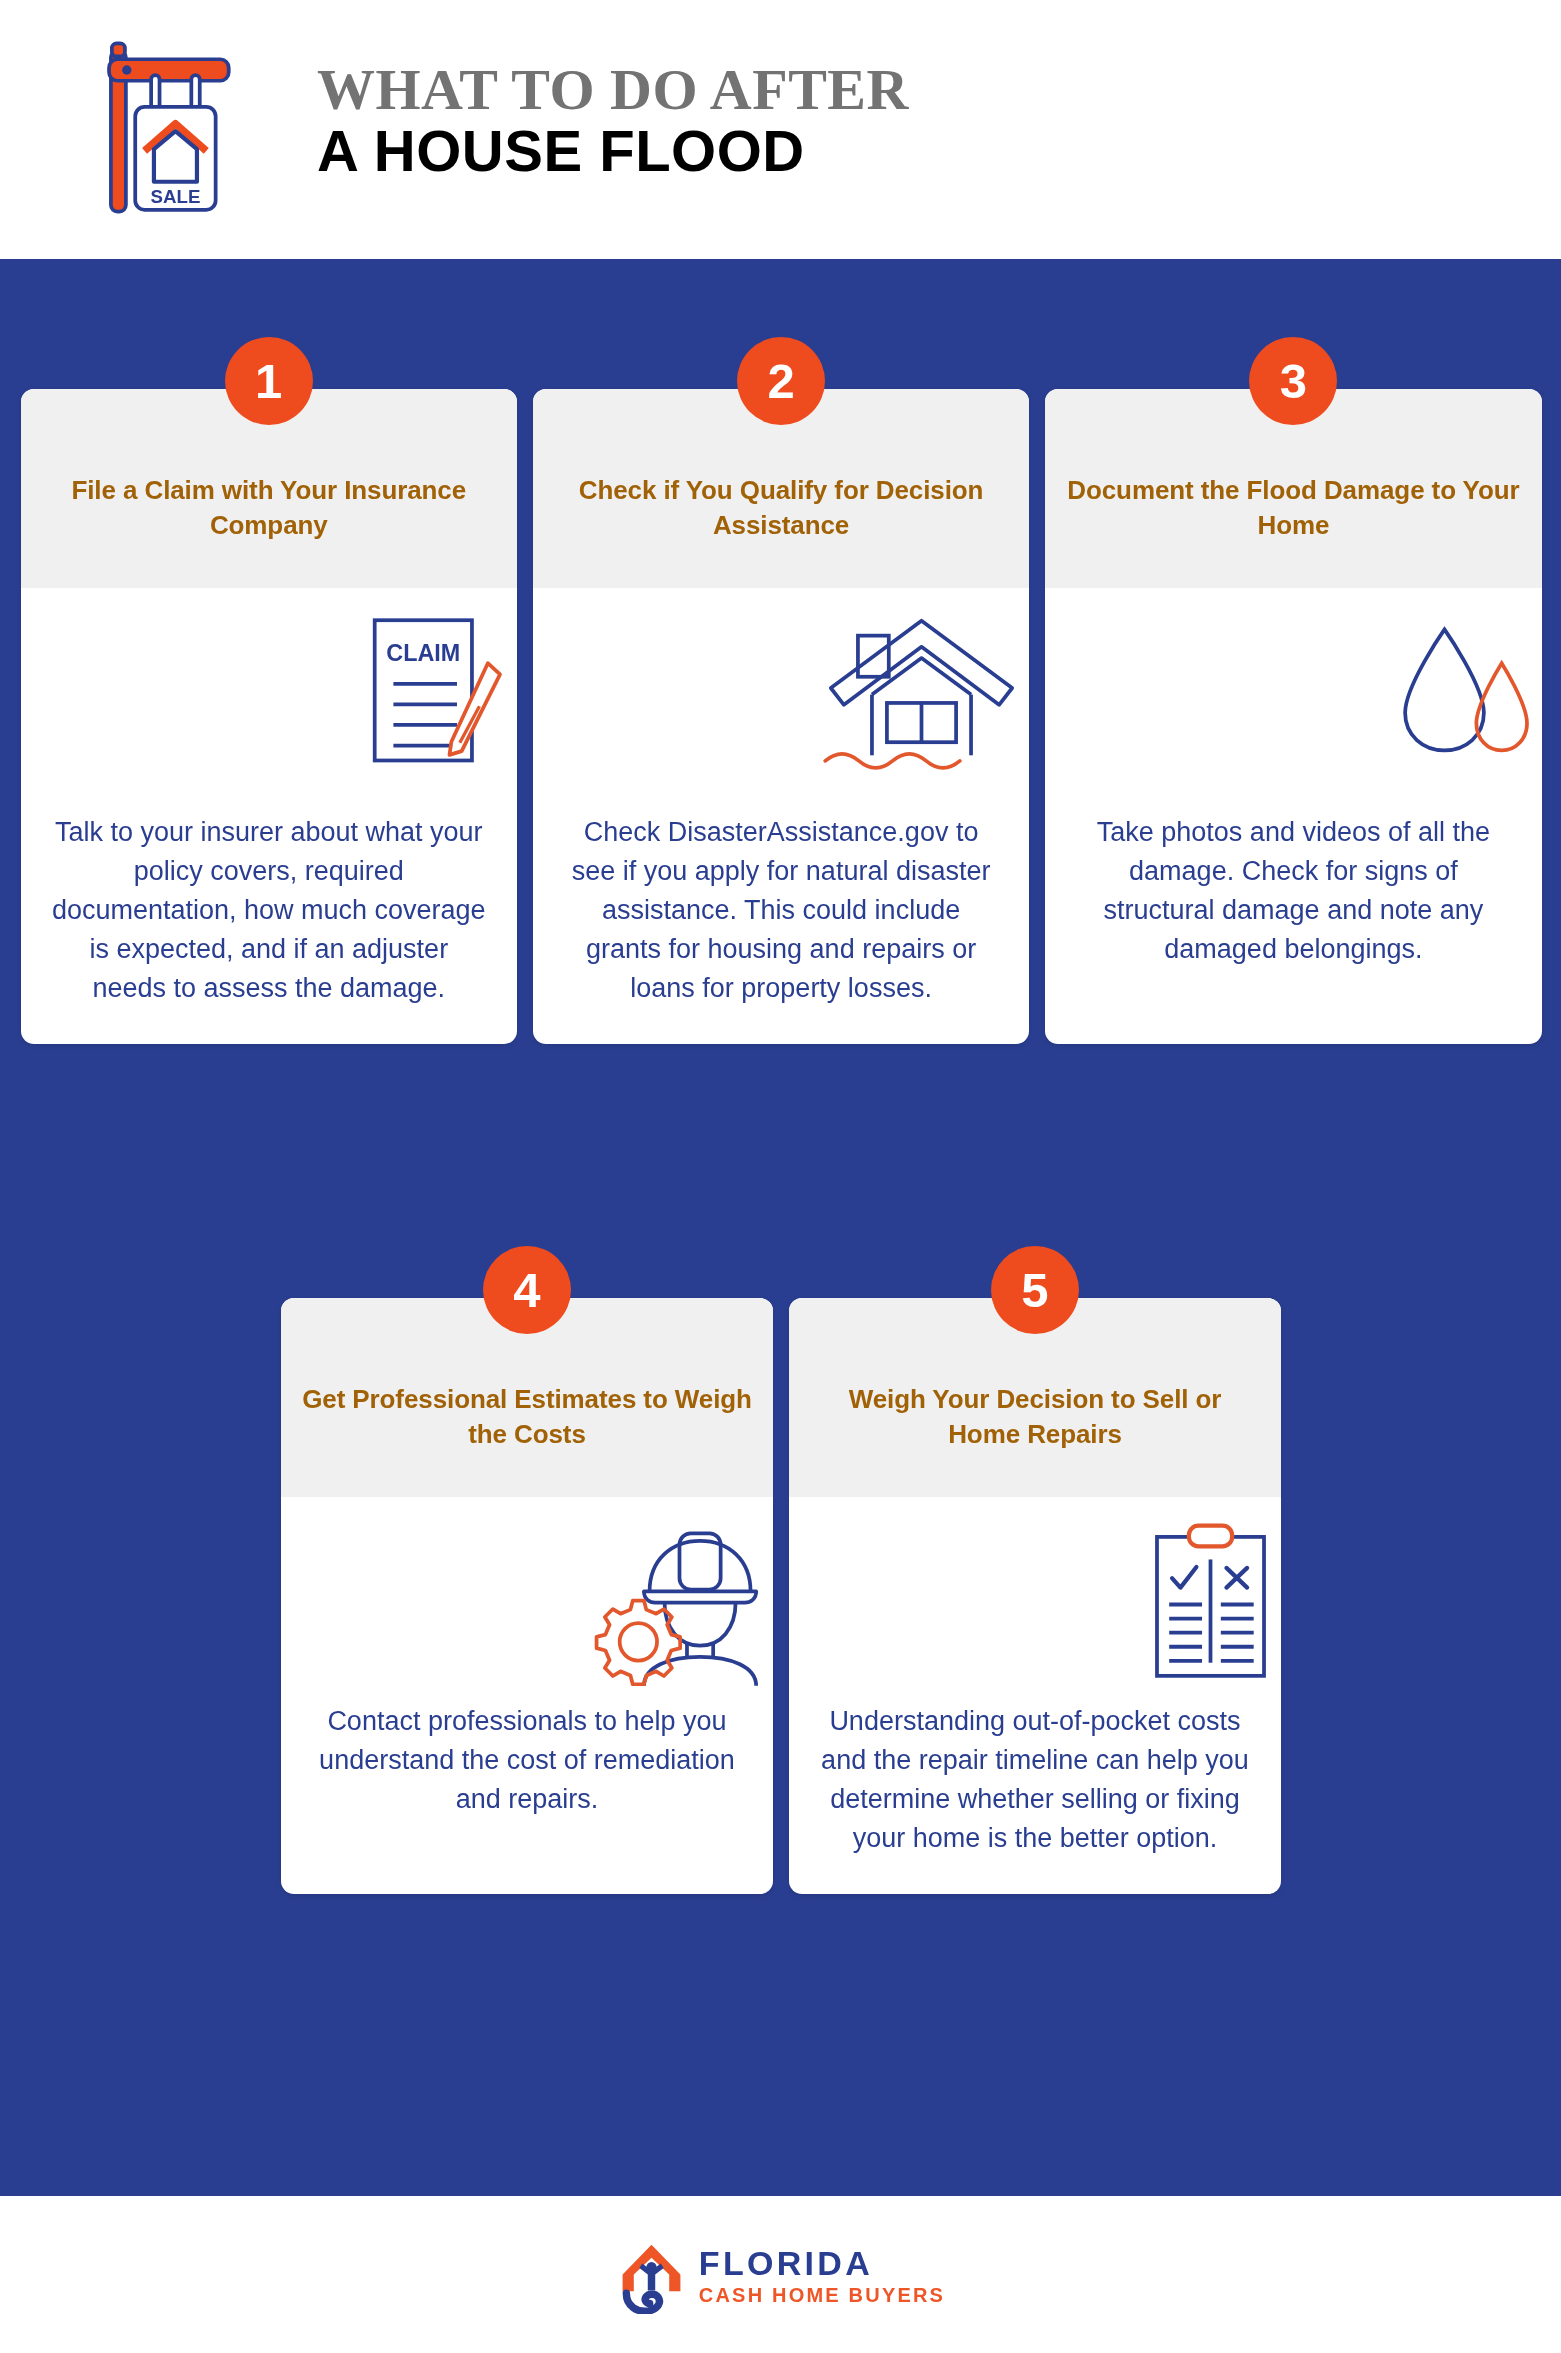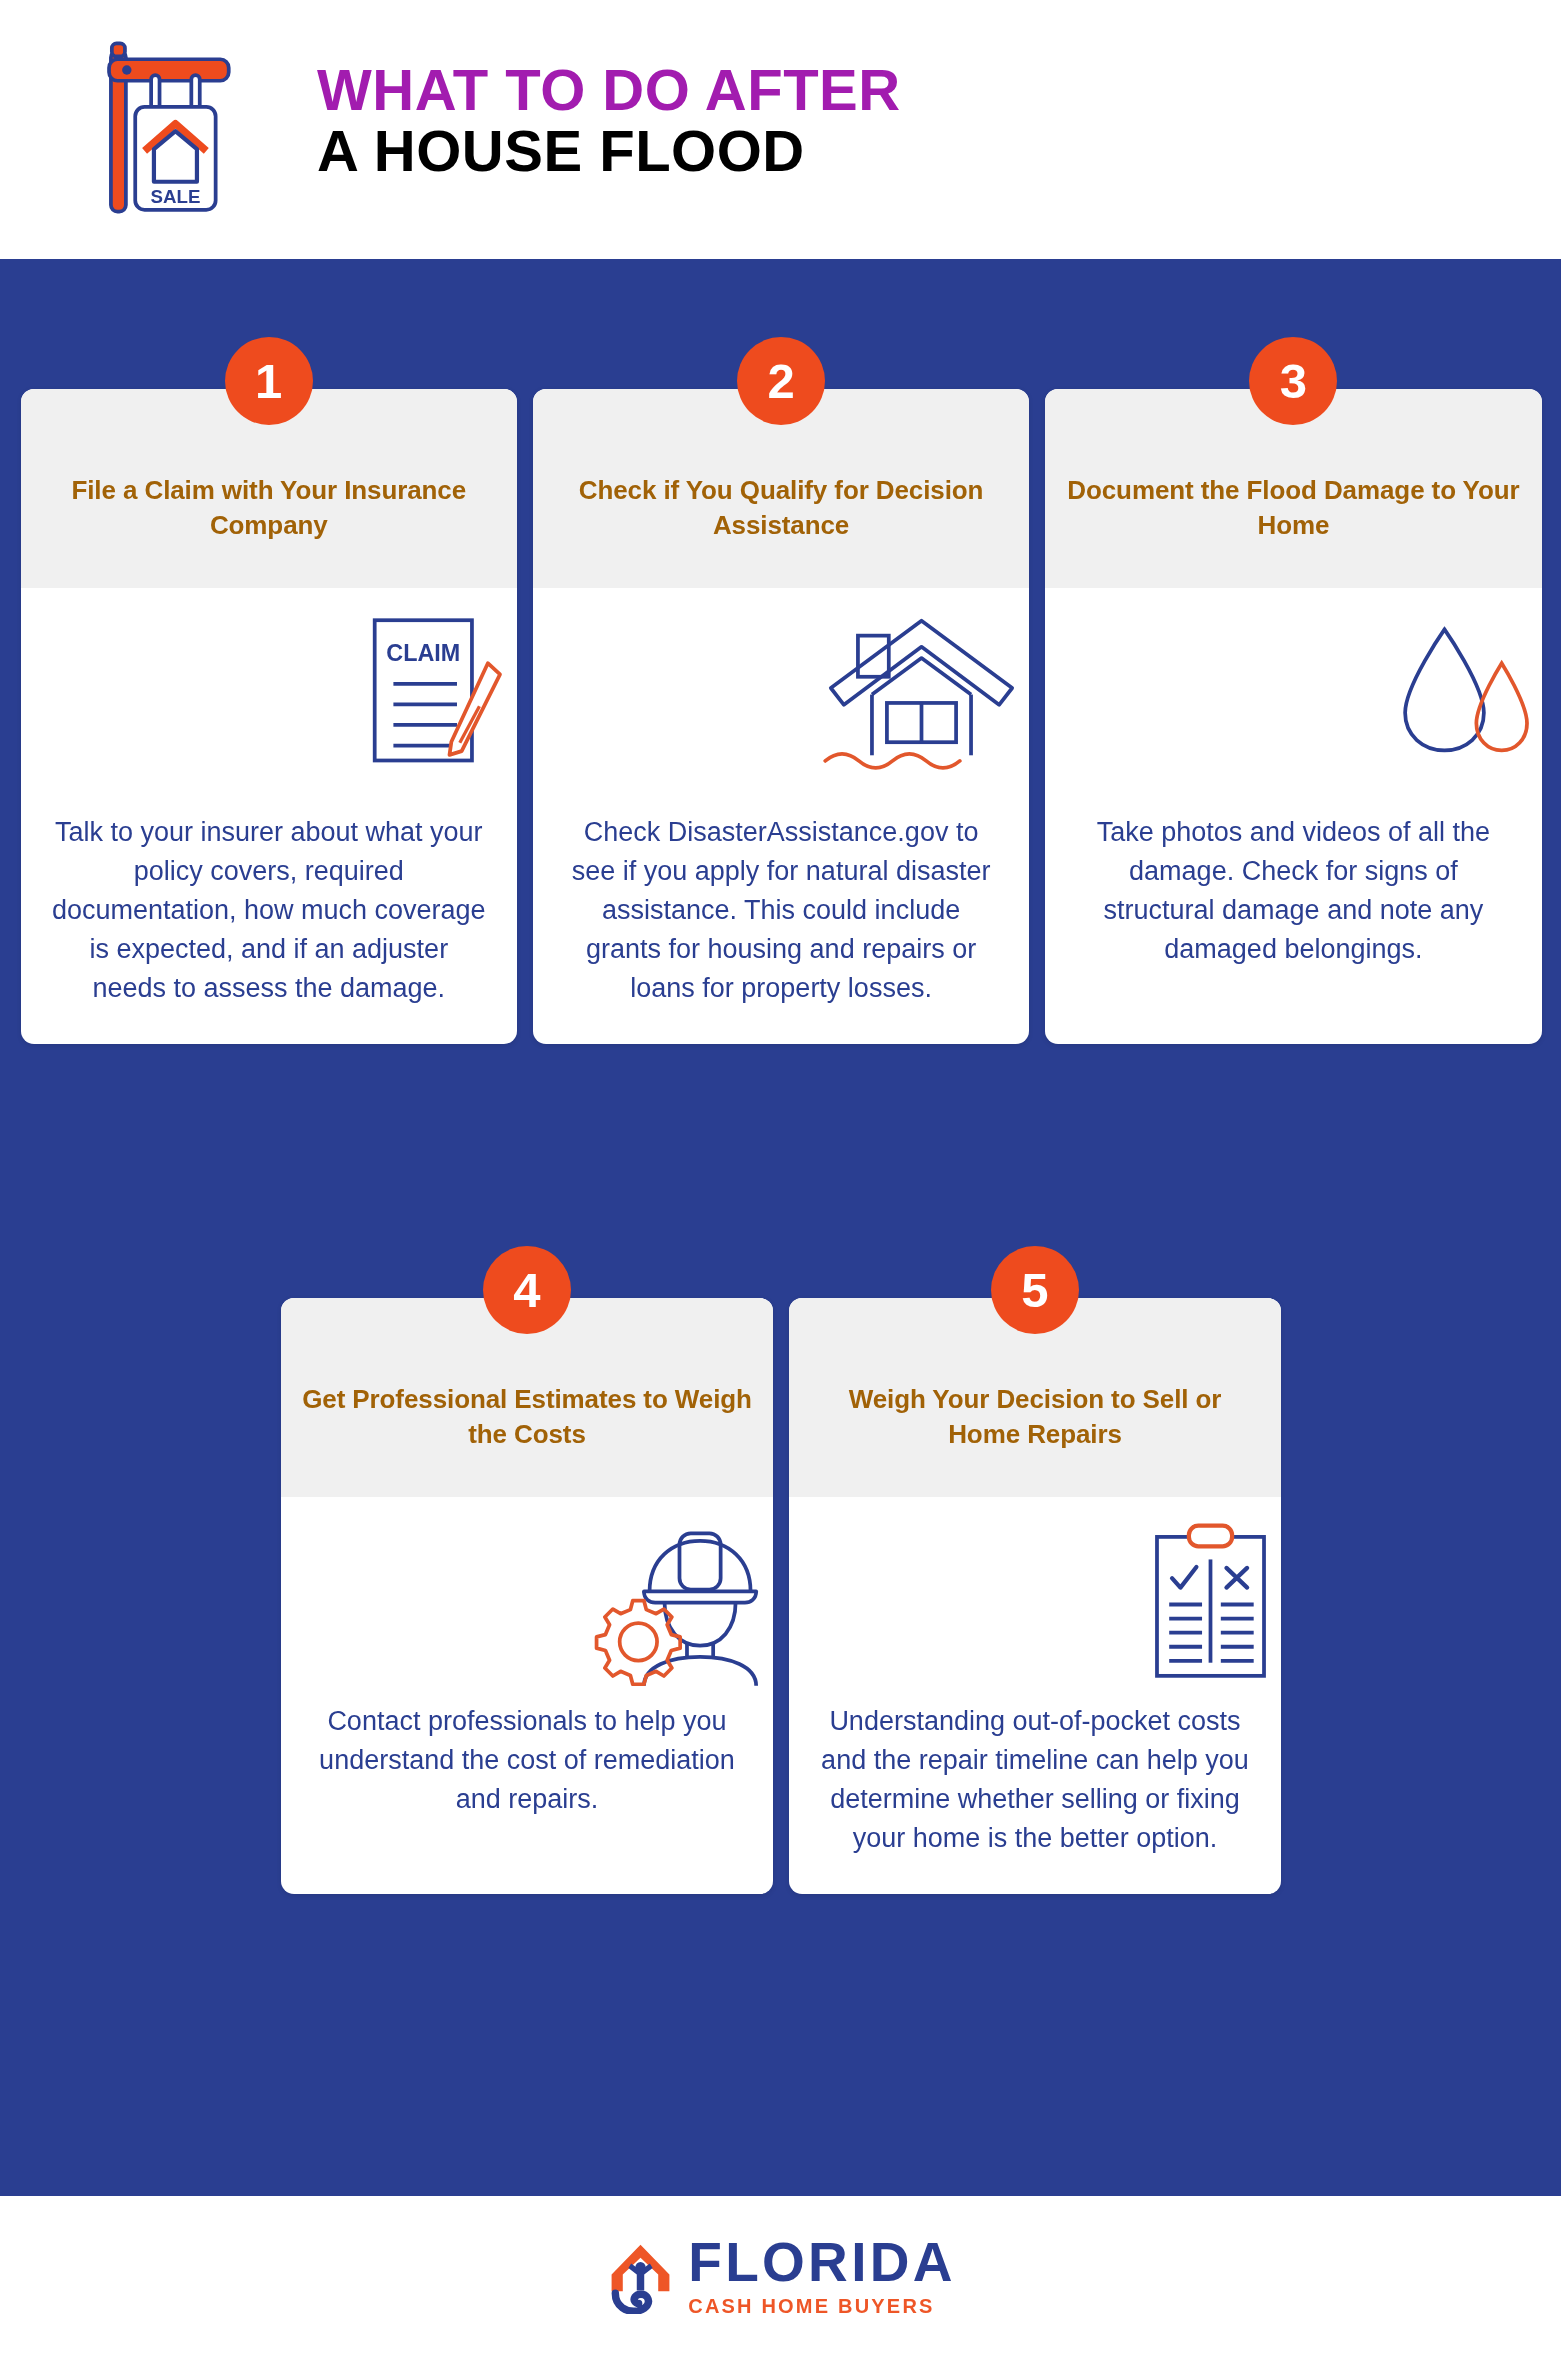--- a/index.html
+++ b/index.html
@@ -35,21 +35,21 @@
   }
   #sale-sign { width: 169px; height: 187px; flex: 0 0 auto; }
   #title-block { padding-top: 26px; }
   .title-line {
     font-size: 58px;
     font-weight: 700;
     letter-spacing: 0.5px;
     line-height: 1.05;
     font-family: "Liberation Sans", sans-serif;
   }
-  #title-1 { color: #a21caf; }
+  #title-1 { color: #737373; font-family: Liberation Serif, serif; }
   #title-2 { color: #000000; }
 
   
   #blue-band {
     position: absolute;
     top: 0; left: 0;
     width: 1562px;
     height: 2196px;
     z-index: 1;
   }
@@ -142,21 +142,21 @@
     background: #ffffff;
     display: flex;
     align-items: center;
     justify-content: center;
     z-index: 10;
   }
   #logo-wrap { display: flex; align-items: center; gap: 13px; }
   #logo-text { display: flex; flex-direction: column; line-height: 1; }
   #logo-florida {
     color: #2A3E91;
-    font-size: 55px;
+    font-size: 34px;
     font-weight: 700;
     letter-spacing: 3.3px;
   }
   #logo-tag {
     color: #EE5627;
     font-size: 20px;
     font-weight: 600;
     letter-spacing: 2.2px;
     margin-top: 5.6px;
   }

